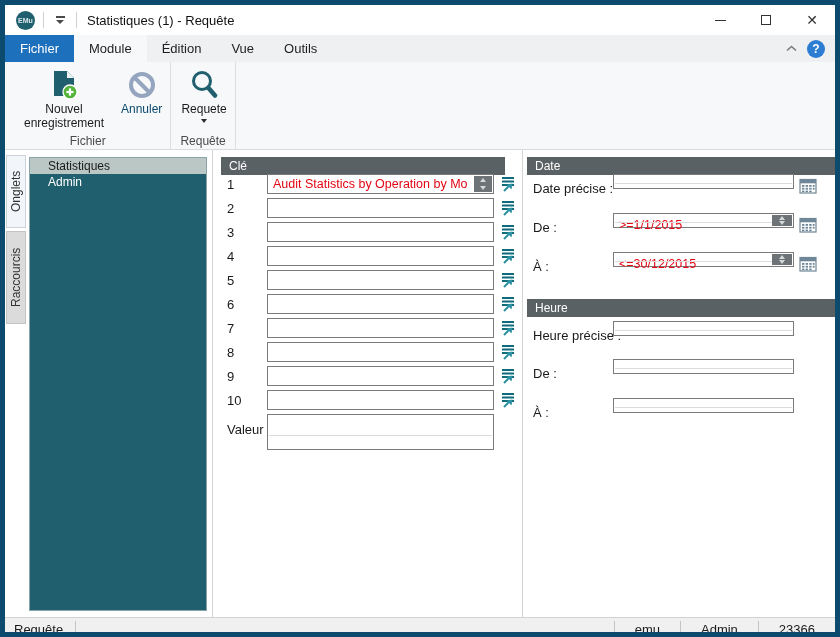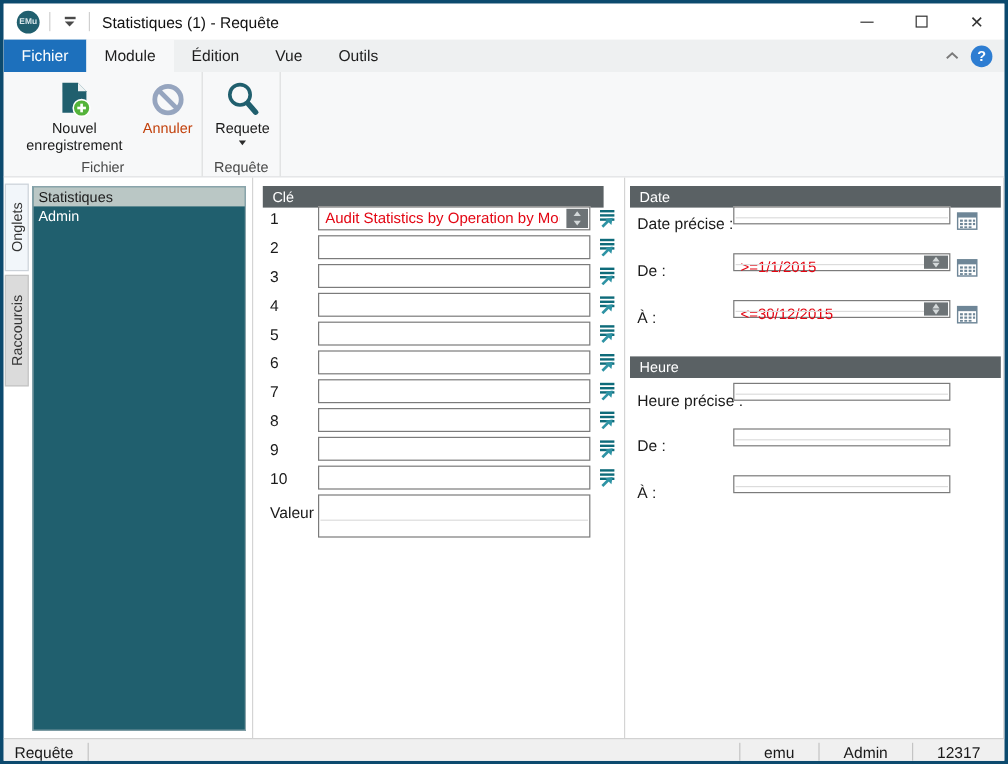--- a/index.html
+++ b/index.html
@@ -1,17 +1,17 @@
 <!DOCTYPE html>
 <html style="--accent: #1d70bc; --teal: #205f6e; --header: #5a6164; --sel: #bac7c5; --red: #e30613;"><head>
 <meta charset="utf-8">
 <style>
   * { margin:0; padding:0; box-sizing:border-box; }
   html,body { background:#fff; font-family:"Liberation Sans", sans-serif; }
-  .window { width:840px; height:637px; border:3px solid #0c4a6e; background:#fff; position:relative; overflow:hidden; }
+  .window { width:840px; height:637px; border:5px solid #0c4a6e; background:#fff; position:relative; overflow:hidden; }
 
   
   .titlebar { height:30px; display:flex; align-items:center; background:#fff; }
   .logo { width:19px; height:19px; border-radius:50%; background:var(--teal,#205f6e); color:#d8e6e9;
           font-size:7px; font-weight:bold; display:flex; align-items:center; justify-content:center; margin-left:11px; }
   .tb-sep { width:1px; height:16px; background:#d0d0d0; margin:0 8px; }
   .qat-btn { display:flex; flex-direction:column; align-items:center; justify-content:center; width:16px; cursor:default; }
   .qat-bar { width:9px; height:2px; background:#4a4a4a; margin-bottom:2px; }
   .qat-caret { width:0; height:0; border-left:4px solid transparent; border-right:4px solid transparent; border-top:4px solid #4a4a4a; }
   .title-text { font-size:13px; color:#111; margin-left:2px; }
@@ -31,33 +31,33 @@
   .help-btn { width:18px; height:18px; border-radius:50%; background:#2d7dd2; color:#fff; font-size:12px; font-weight:bold;
               display:flex; align-items:center; justify-content:center; }
 
   
   .ribbon { height:88px; background:#f7f8f9; border-bottom:1px solid #d9dbdc; display:flex; }
   .ribbon-group { position:relative; display:flex; align-items:flex-start; padding:4px 4px 16px 6px; border-right:1px solid #dcdedf; }
   .group-label { position:absolute; bottom:1px; left:0; right:0; text-align:center; font-size:12px; color:#4a4a4a; }
   .ribbon-btn { display:flex; flex-direction:column; align-items:center; padding:2px 4px; font-size:12px; color:#1a1a1a;justify-content:space-between; }
   .ribbon-btn .icon { height:34px; display:flex; align-items:center; justify-content:center; }
   .btn-label { text-align:center; line-height:14px; }
-  .ribbon-btn.disabled .btn-label { color:#c2410c; }
+  .ribbon-btn.disabled .btn-label { color:#0c4a6e; }
   .dd-caret { width:0; height:0; border-left:3.5px solid transparent; border-right:3.5px solid transparent; border-top:4px solid #2b2b2b; margin-top:3px; }
 
   
   .main { position:relative; height:467px; background:#fff; }
   .vtab { position:absolute; left:1px; width:20px; display:flex; align-items:center; justify-content:center;
           writing-mode:vertical-rl; transform:rotate(180deg); font-size:12px; color:#333; border:1px solid #ccd2d9; }
   .vtab.onglets { top:5px; height:73px; background:#f2f6fa; }
   .vtab.raccourcis { top:81px; height:93px; background:#dbdbdb; border-color:#c3c3c3; }
   .vsep { position:absolute; top:0; bottom:0; width:1px; background:#d4d4d4; }
 
   .sidebar-list { position:absolute; left:24px; top:7px; width:178px; height:454px; background:var(--teal,#205f6e); border:1px solid #8aa4ab; }
-  .sb-item { height:16px; line-height:16px; padding-left:4px; font-size:12px; color:#fff; white-space:nowrap; overflow:hidden; }
+  .sb-item { height:16px; line-height:16px; padding-left:18px; font-size:12px; color:#fff; white-space:nowrap; overflow:hidden; }
   .sb-item.selected { background:var(--sel,#bac7c5); color:#1b1b1b; }
 
   .panel-header { position:absolute; height:18px; background:var(--header,#5a6164); color:#fff; font-size:12px; line-height:18px; padding-left:8px; }
 
   .key-panel { position:absolute; left:216px; top:0; width:296px; height:100%; }
   .key-panel .panel-header { top:7px; left:0; width:284px; }
   .key-row { position:absolute; left:0; width:296px; height:22px; }
   .key-num { position:absolute; left:6px; top:3px; font-size:13px; color:#1a1a1a; }
   .key-input { position:absolute; left:46px; width:227px; height:20px; background:#fff; border:1px solid #7b7b7b; }
   .key-value { position:absolute; left:5px; top:2px; font-size:12.5px; white-space:nowrap; overflow:hidden; max-width:195px; }
@@ -508,16 +508,16 @@
     <span class="status-left">Requête</span>
     <div class="status-sep"></div>
     <div class="status-right" id="status-right-host">
   <div class="status-sep"></div>
   <span class="status-cell">emu</span>
 
   <div class="status-sep"></div>
   <span class="status-cell">Admin</span>
 
   <div class="status-sep"></div>
-  <span class="status-cell">12317</span>
+  <span class="status-cell">23366</span>
 </div>
   </div>
 </div>
 
 </body></html>

